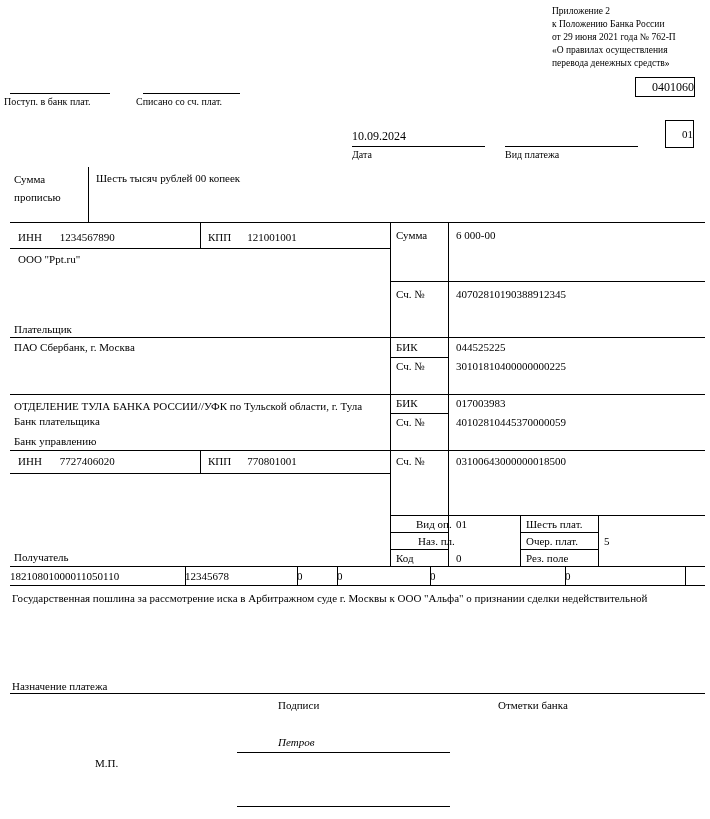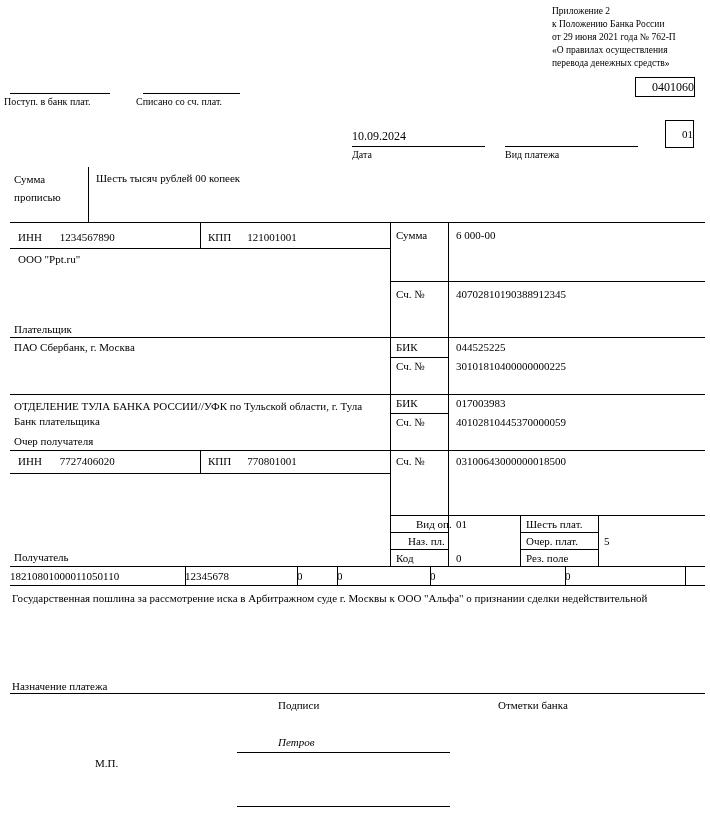--- a/index.html
+++ b/index.html
@@ -89,21 +89,21 @@
   <div class="t" style="left:456px;top:287px;">40702810190388912345</div>
 
   <div class="t" style="left:14px;top:340px;">ПАО Сбербанк, г. Москва</div>
   <div class="t" style="left:14px;top:378px;margin-top:36px;">Банк плательщика</div>
   <div class="t" style="left:396px;top:340px;">БИК</div>
   <div class="t" style="left:456px;top:340px;">044525225</div>
   <div class="t" style="left:396px;top:359px;">Сч. №</div>
   <div class="t" style="left:456px;top:359px;">30101810400000000225</div>
 
   <div class="tw" style="left:14px;top:397px;width:352px;line-height:19px;">ОТДЕЛЕНИЕ ТУЛА БАНКА РОССИИ//УФК по Тульской области, г. Тула</div>
-  <div class="t" style="left:14px;top:434px;">Очер получателя</div>
+  <div class="t" style="left:14px;top:434px;">Банк управлению</div>
   <div class="t" style="left:396px;top:396px;">БИК</div>
   <div class="t" style="left:456px;top:396px;">017003983</div>
   <div class="t" style="left:396px;top:415px;">Сч. №</div>
   <div class="t" style="left:456px;top:415px;">40102810445370000059</div>
 
   <div class="t flexrow" style="left:18px;top:454px;gap:18px;">
     <span>ИНН</span>
     <span>7727406020</span>
   </div>
   <div class="t flexrow" style="left:208px;top:454px;gap:16px;">
@@ -111,21 +111,21 @@
     <span>770801001</span>
   </div>
   <div class="t" style="left:396px;top:454px;">Сч. №</div>
   <div class="t" style="left:456px;top:454px;">03100643000000018500</div>
   <div class="t" style="left:14px;top:550px;">Получатель</div>
 
   <div class="t" style="left:416px;top:517px;">Вид оп.</div>
   <div class="t" style="left:456px;top:517px;">01</div>
   <div class="t" style="left:526px;top:517px;">Шесть плат.</div>
   <div class="t" style="left:604px;top:517px;"></div>
-  <div class="t" style="left:408px;top:534px;">Наз. пл.</div>
+  <div class="t" style="left:418px;top:534px;">Наз. пл.</div>
   <div class="t" style="left:456px;top:534px;"></div>
   <div class="t" style="left:526px;top:534px;">Очер. плат.</div>
   <div class="t" style="left:604px;top:534px;">5</div>
   <div class="t" style="left:396px;top:551px;">Код</div>
   <div class="t" style="left:456px;top:551px;">0</div>
   <div class="t" style="left:526px;top:551px;">Рез. поле</div>
   <div class="t" style="left:604px;top:551px;"></div>
 
   <div class="vl" style="left:185px;top:566px;height:19px;"></div>
   <div class="vl" style="left:297px;top:566px;height:19px;"></div>

